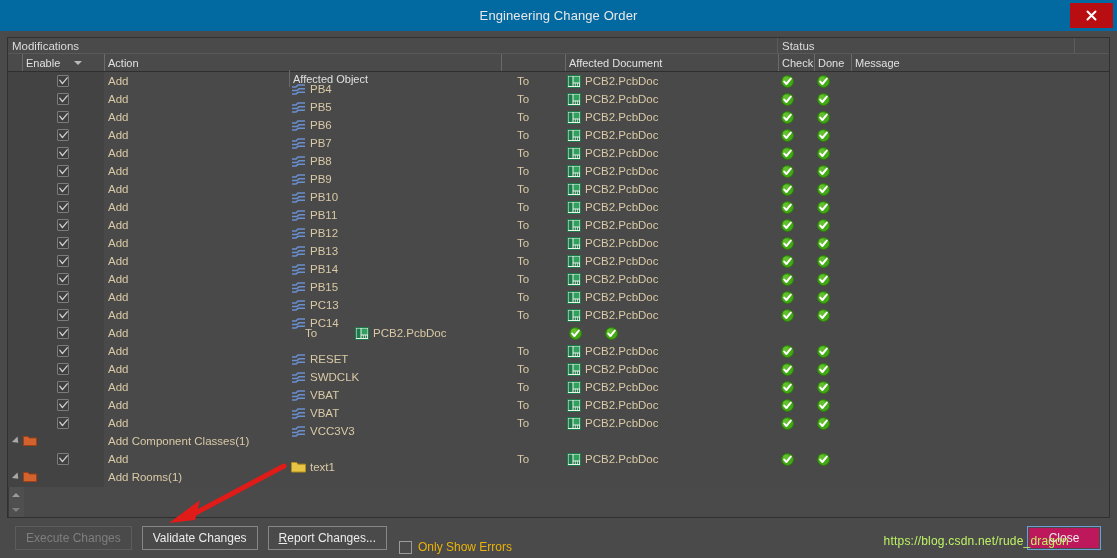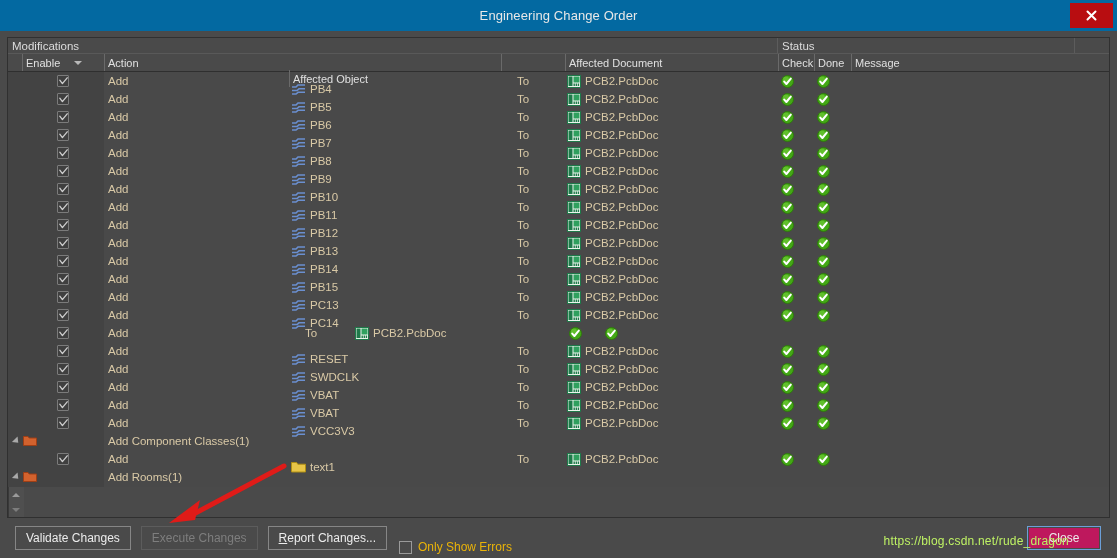--- a/index.html
+++ b/index.html
@@ -1374,25 +1374,25 @@
           </div>
           <div class="vs-btn">
             <span class="vs-dn"></span>
           </div>
         </div>
 
       </div>
     </div>
 
     <div class="toolbar">
+      <div class="btn disabled">
+        <span>Execute Changes</span>
+      </div>
       <div class="btn">
         <span>Validate Changes</span>
-      </div>
-      <div class="btn disabled">
-        <span>Execute Changes</span>
       </div>
       <div class="btn">
         <span id="report-label"><u>R</u>eport Changes...</span>
       </div>
       <div class="chk-wrap">
         <span class="chk-box"></span>
         <span>Only Show Errors</span>
       </div>
       <div class="close-btn">
         <span>Close</span>

